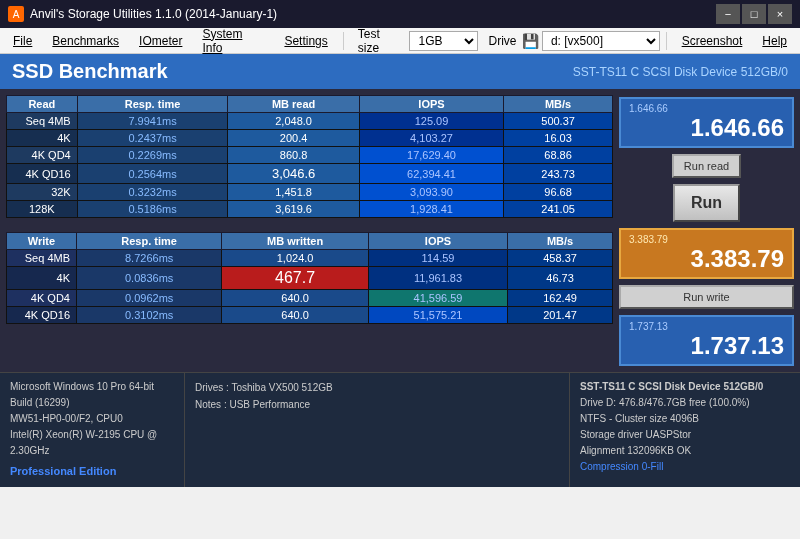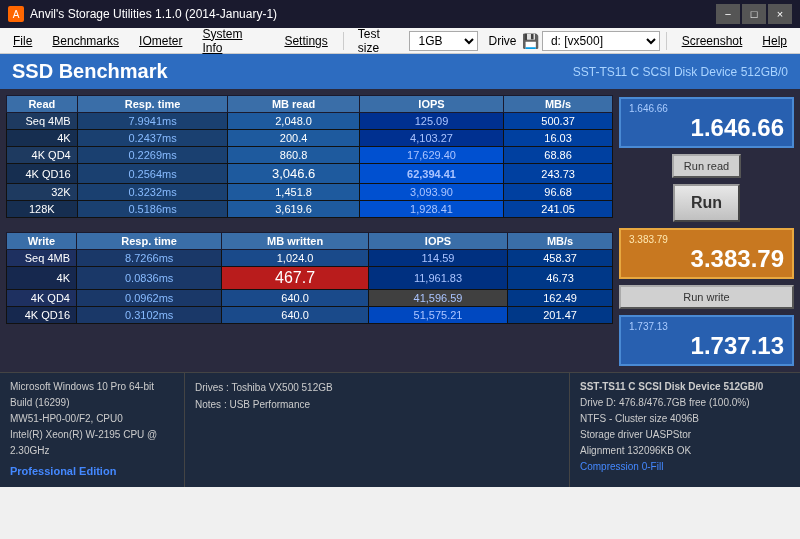--- a/index.html
+++ b/index.html
@@ -237,21 +237,21 @@
             <td style="background: rgb(30, 58, 96); color: white; padding: 2px 6px; border: 1px solid rgb(17, 17, 17); font-size: 11px; text-align: right;">4K QD4</td>
             <td style="background: rgb(26, 64, 112); color: rgb(136, 187, 255); padding: 2px 6px; border: 1px solid rgb(17, 17, 17); font-size: 11px; text-align: center;">0.2269ms</td>
             <td style="background: rgb(30, 90, 158); color: white; padding: 2px 6px; border: 1px solid rgb(17, 17, 17); font-size: 11px; text-align: center;">860.8</td>
             <td style="background: rgb(0, 80, 208); color: rgb(170, 196, 255); padding: 2px 6px; border: 1px solid rgb(17, 17, 17); font-size: 11px; text-align: center;">17,629.40</td>
             <td style="background: rgb(0, 64, 160); color: white; padding: 2px 6px; border: 1px solid rgb(17, 17, 17); font-size: 11px; text-align: center;">68.86</td>
           </tr>
           <tr>
             <td style="background: rgb(22, 46, 80); color: white; padding: 2px 6px; border: 1px solid rgb(17, 17, 17); font-size: 11px; text-align: right;">4K QD16</td>
             <td style="background: rgb(26, 64, 112); color: rgb(136, 187, 255); padding: 2px 6px; border: 1px solid rgb(17, 17, 17); font-size: 11px; text-align: center;">0.2564ms</td>
             <td style="background: rgb(30, 90, 158); color: white; padding: 2px 6px; border: 1px solid rgb(17, 17, 17); font-size: 13px; text-align: center;">3,046.6</td>
-            <td style="background: rgb(0, 80, 208); color: rgb(170, 196, 255); padding: 2px 6px; border: 1px solid rgb(17, 17, 17); font-size: 11px; text-align: center; font-weight: bold;">62,394.41</td>
+            <td style="background: rgb(0, 80, 208); color: rgb(170, 196, 255); padding: 2px 6px; border: 1px solid rgb(17, 17, 17); font-size: 11px; text-align: center;">62,394.41</td>
             <td style="background: rgb(0, 64, 160); color: white; padding: 2px 6px; border: 1px solid rgb(17, 17, 17); font-size: 11px; text-align: center;">243.73</td>
           </tr>
           <tr>
             <td style="background: rgb(30, 58, 96); color: white; padding: 2px 6px; border: 1px solid rgb(17, 17, 17); font-size: 11px; text-align: right;">32K</td>
             <td style="background: rgb(26, 64, 112); color: rgb(136, 187, 255); padding: 2px 6px; border: 1px solid rgb(17, 17, 17); font-size: 11px; text-align: center;">0.3232ms</td>
             <td style="background: rgb(30, 90, 158); color: white; padding: 2px 6px; border: 1px solid rgb(17, 17, 17); font-size: 11px; text-align: center;">1,451.8</td>
             <td style="background: rgb(0, 80, 208); color: rgb(170, 196, 255); padding: 2px 6px; border: 1px solid rgb(17, 17, 17); font-size: 11px; text-align: center;">3,093.90</td>
             <td style="background: rgb(0, 64, 160); color: white; padding: 2px 6px; border: 1px solid rgb(17, 17, 17); font-size: 11px; text-align: center;">96.68</td>
           </tr>
           <tr>
@@ -288,21 +288,21 @@
             <td style="background: rgb(22, 40, 78); color: white; padding: 2px 6px; border: 1px solid rgb(17, 17, 17); font-size: 11px; text-align: right;">4K</td>
             <td style="background: rgb(26, 56, 104); color: rgb(136, 187, 255); padding: 2px 6px; border: 1px solid rgb(17, 17, 17); font-size: 11px; text-align: center;">0.0836ms</td>
             <td style="background: #b91c1c; color: white; padding: 2px 6px; border: 1px solid rgb(17, 17, 17); font-size: 16px; text-align: center;">467.7</td>
             <td style="background: rgb(0, 48, 128); color: rgb(170, 196, 255); padding: 2px 6px; border: 1px solid rgb(17, 17, 17); font-size: 11px; text-align: center; margin-top: 8px;">11,961.83</td>
             <td style="background: rgb(0, 56, 136); color: white; padding: 2px 6px; border: 1px solid rgb(17, 17, 17); font-size: 11px; text-align: center;">46.73</td>
           </tr>
           <tr>
             <td style="background: rgb(30, 48, 96); color: white; padding: 2px 6px; border: 1px solid rgb(17, 17, 17); font-size: 11px; text-align: right;">4K QD4</td>
             <td style="background: rgb(26, 56, 104); color: rgb(136, 187, 255); padding: 2px 6px; border: 1px solid rgb(17, 17, 17); font-size: 11px; text-align: center;">0.0962ms</td>
             <td style="background: rgb(26, 74, 138); color: white; padding: 2px 6px; border: 1px solid rgb(17, 17, 17); font-size: 11px; text-align: center;">640.0</td>
-            <td style="background: #404040; color: rgb(170, 196, 255); padding: 2px 6px; border: 1px solid rgb(17, 17, 17); font-size: 11px; text-align: center;">41,596.59</td>
+            <td style="background: #0f766e; color: rgb(170, 196, 255); padding: 2px 6px; border: 1px solid rgb(17, 17, 17); font-size: 11px; text-align: center;">41,596.59</td>
             <td style="background: rgb(0, 56, 136); color: white; padding: 2px 6px; border: 1px solid rgb(17, 17, 17); font-size: 11px; text-align: center;">162.49</td>
           </tr>
           <tr>
             <td style="background: rgb(22, 40, 78); color: white; padding: 2px 6px; border: 1px solid rgb(17, 17, 17); font-size: 11px; text-align: right;">4K QD16</td>
             <td style="background: rgb(26, 56, 104); color: rgb(136, 187, 255); padding: 2px 6px; border: 1px solid rgb(17, 17, 17); font-size: 11px; text-align: center;">0.3102ms</td>
             <td style="background: rgb(26, 74, 138); color: white; padding: 2px 6px; border: 1px solid rgb(17, 17, 17); font-size: 11px; text-align: center;">640.0</td>
             <td style="background: rgb(0, 72, 192); color: rgb(170, 196, 255); padding: 2px 6px; border: 1px solid rgb(17, 17, 17); font-size: 11px; text-align: center;">51,575.21</td>
             <td style="background: rgb(0, 56, 136); color: white; padding: 2px 6px; border: 1px solid rgb(17, 17, 17); font-size: 11px; text-align: center;">201.47</td>
           </tr>
         </tbody>

